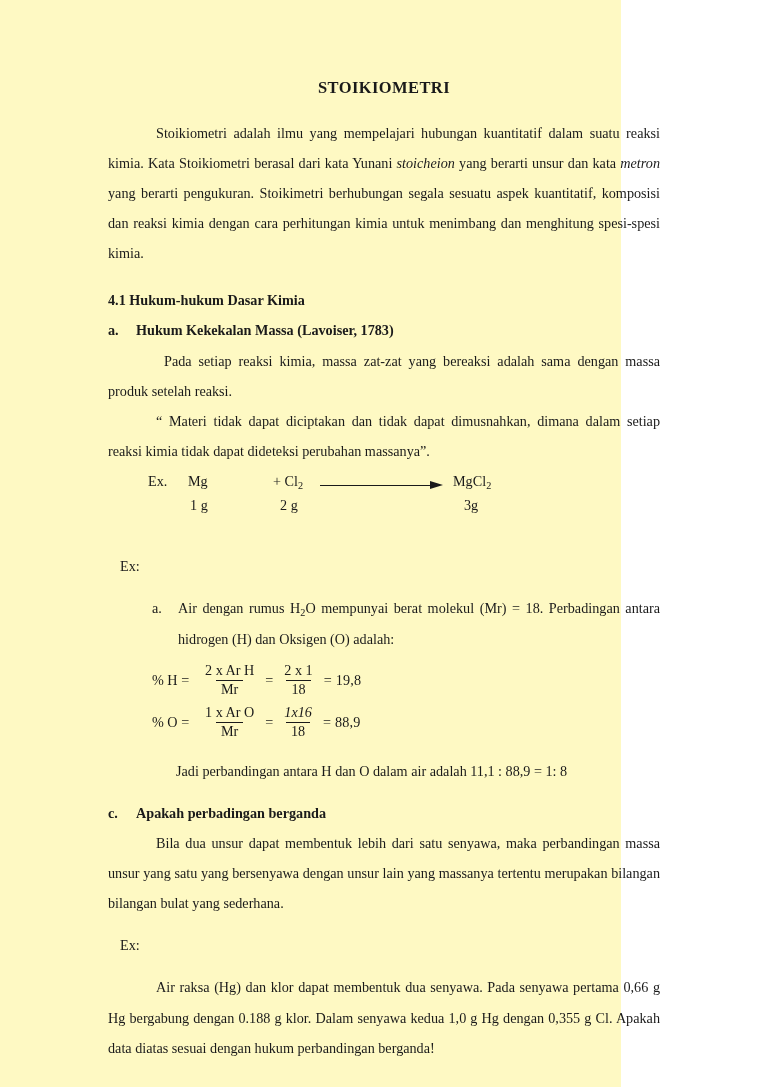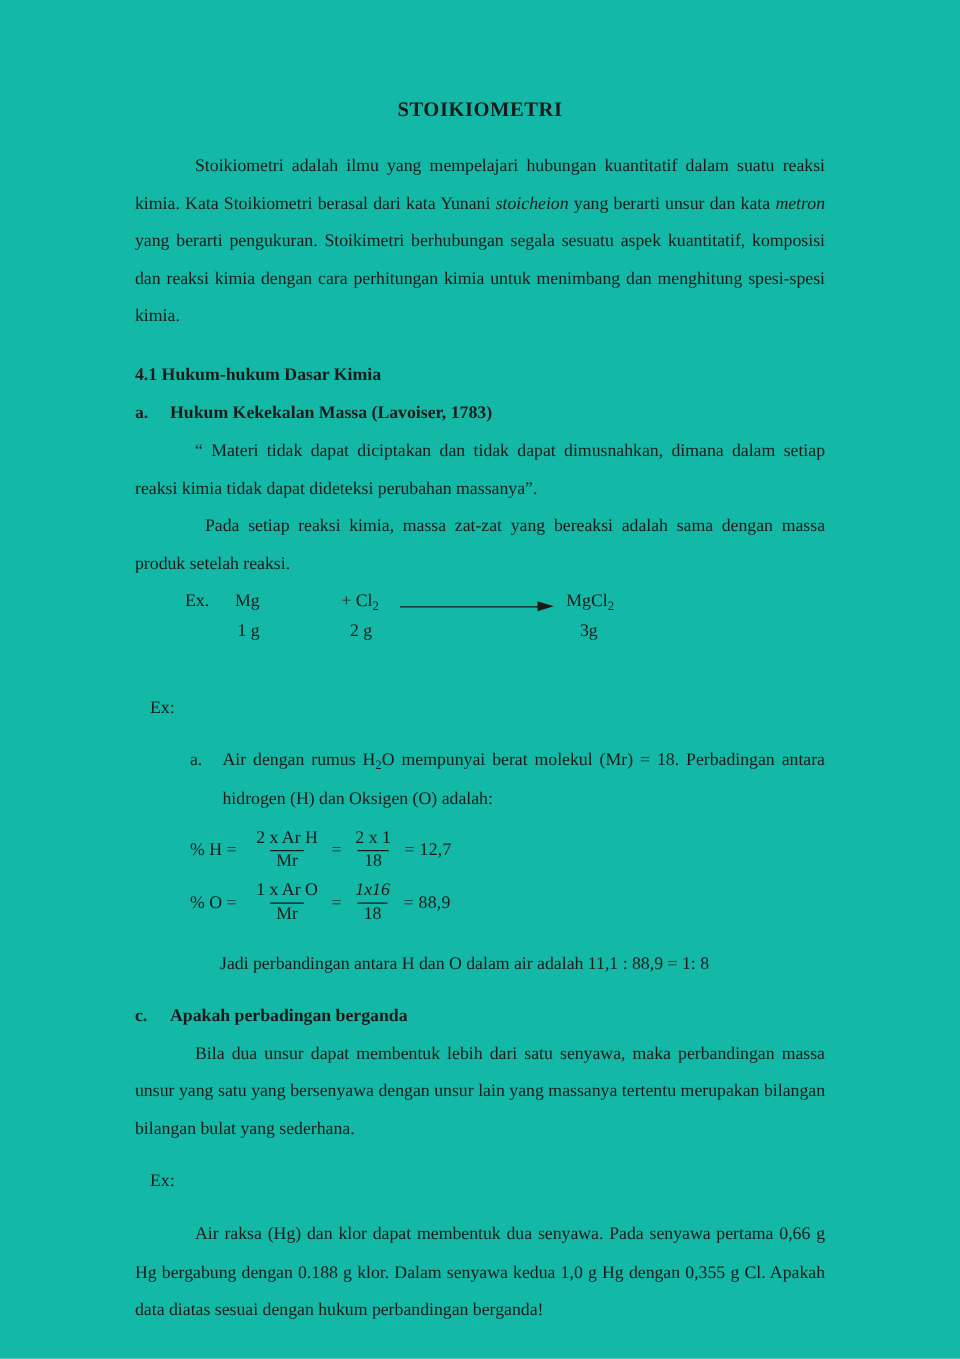--- a/index.html
+++ b/index.html
@@ -8,24 +8,24 @@
     background: #ffffff;
   }
   body {
     width: 768px;
     height: 1087px;
     font-family: "Liberation Serif", "DejaVu Serif", serif;
     color: #1a1a1a;
     overflow: hidden;
   }
   .page {
-    width: 768px;
+    width: 621px;
     height: 1087px;
     position: relative;
-    background: #14b8a6;
+    background: #fef9c3;
     box-sizing: border-box;
     padding: 0;
   }
   .content {
     position: absolute;
     left: 108px;
     top: 78px;
     width: 552px;
   }
   .doc-title {
@@ -192,23 +192,23 @@
     <h1 class="doc-title">STOIKIOMETRI</h1>
 
     <p class="body-text indent"><span>Stoikiometri adalah ilmu yang mempelajari hubungan kuantitatif dalam suatu reaksi kimia. Kata Stoikiometri berasal dari kata Yunani </span><span class="ital">stoicheion</span><span> yang berarti unsur dan kata </span><span class="ital">metron</span><span>  yang berarti pengukuran. Stoikimetri berhubungan segala sesuatu aspek kuantitatif, komposisi dan reaksi kimia dengan cara perhitungan kimia untuk menimbang dan menghitung spesi-spesi kimia.</span></p>
 
     <div class="gap-md"></div>
 
     <div class="heading-sec">4.1 Hukum-hukum Dasar Kimia</div>
 
     <div class="heading-item"><span class="marker">a.</span><span>Hukum Kekekalan Massa (Lavoiser, 1783)</span></div>
 
+    <p class="body-text indent-lg">Pada setiap reaksi kimia, massa zat-zat yang bereaksi adalah sama dengan massa produk setelah reaksi.</p>
+
     <p class="body-text indent">“ Materi tidak dapat diciptakan dan tidak dapat dimusnahkan, dimana dalam setiap reaksi kimia tidak dapat dideteksi perubahan massanya”.</p>
-
-    <p class="body-text indent-lg">Pada setiap reaksi kimia, massa zat-zat yang bereaksi adalah sama dengan massa produk setelah reaksi.</p>
 
     <div class="reaction">
       <div class="rx-row1">
         <span class="rx-cell rx-ex">Ex.</span>
         <span class="rx-cell rx-mg">Mg</span>
         <span class="rx-cell rx-cl"><span>+ Cl</span><sub>2</sub></span>
         <span class="arrow">
           <span class="shaft"></span>
           <span class="head"></span>
         </span>
@@ -239,21 +239,21 @@
         <span class="frac">
           <span class="num">2 x Ar H</span>
           <span class="den">Mr</span>
         </span>
         <span class="eq">=</span>
         <span class="frac">
           <span class="num">2 x 1</span>
           <span class="den">18</span>
         </span>
         <span class="eq">=</span>
-        <span class="res">12,7</span>
+        <span class="res">19,8</span>
       </div>
 
       <div class="formula-row">
         <span class="lhs">% O =</span>
         <span class="frac">
           <span class="num">1 x Ar O</span>
           <span class="den">Mr</span>
         </span>
         <span class="eq">=</span>
         <span class="frac">

